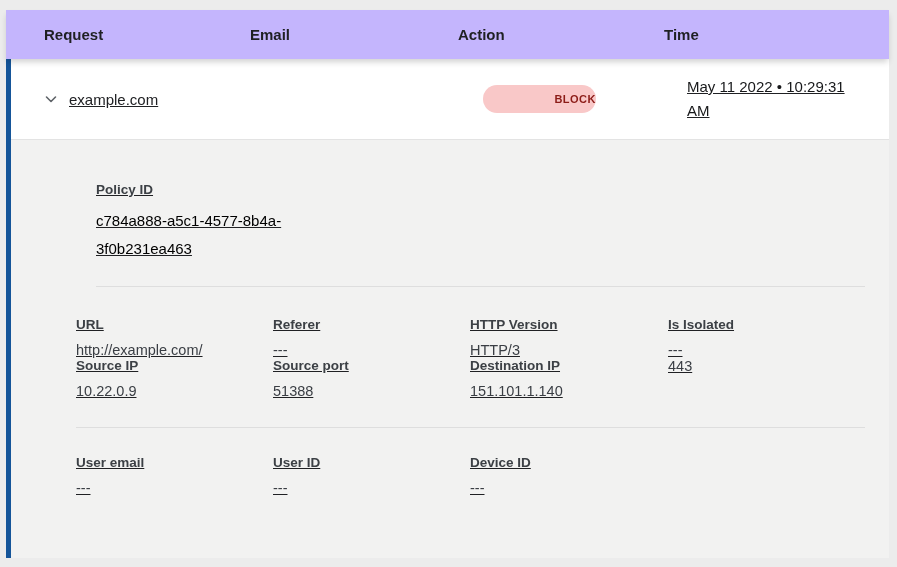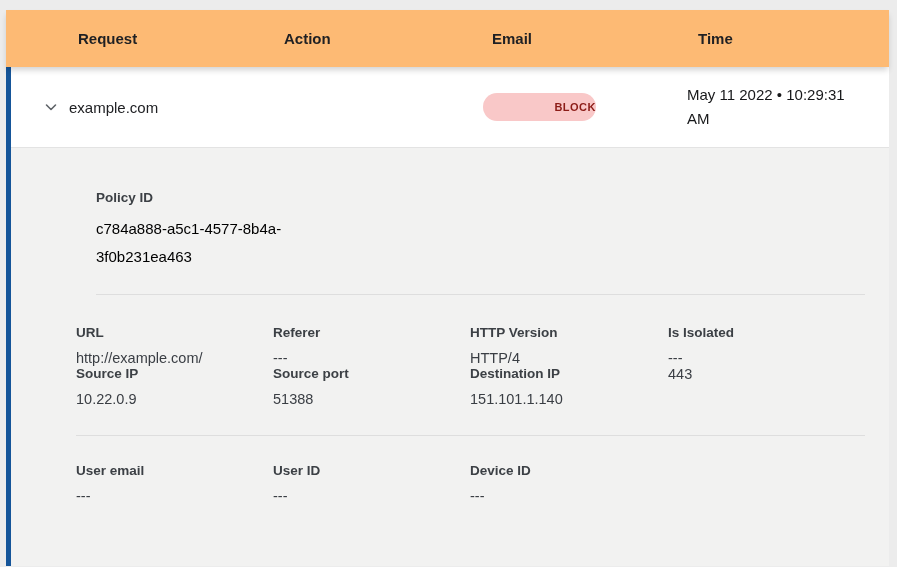--- a/index.html
+++ b/index.html
@@ -7,41 +7,42 @@
     width: 897px; height: 567px;
     background: #ececec;
     font-family: "Liberation Sans", "DejaVu Sans", sans-serif;
     overflow: hidden;
     color: #202124;
   }
   .viewport { padding: 10px 8px 0 6px; }
 
   
   .table-header {
-    background: #fdba74;
-    height: 57px;
+    background: #c4b5fd;
+    height: 49px;
     display: grid;
     grid-template-columns: 206px 208px 206px 1fr;
     align-items: center;
-    padding-left: 72px;
+    padding-left: 38px;
     box-shadow: 0 4px 6px -1px rgba(0,0,0,0.18);
     position: relative;
     z-index: 2;
   }
   .col-label {
     font-size: 15px;
     font-weight: 700;
     color: #1f2023;
   }
 
   
   .expanded-group {
     border-left: 5px solid #155599;
     position: relative;
     z-index: 1;
+    text-decoration: underline;
   }
   .log-row {
     background: #ffffff;
     height: 81px;
     display: grid;
     grid-template-columns: 27px 204px 208px 206px 1fr;
     align-items: center;
     padding-left: 31px;
     border-bottom: 1px solid #e3e3e3;
     cursor: pointer;
@@ -115,22 +116,22 @@
   }
   .fields-row + .fields-row { }
 </style>
 </head>
 <body>
 
 <div class="viewport">
 
   <div class="table-header">
     <div class="col-label">Request</div>
+    <div class="col-label">Email</div>
     <div class="col-label">Action</div>
-    <div class="col-label">Email</div>
     <div class="col-label">Time</div>
   </div>
 
   <div class="expanded-group">
 
     <div class="log-row">
       <div class="chevron-box">
         <span style="display:flex;">
           <svg width="16" height="16" viewBox="0 0 16 16">
             <path d="M3.5 6l4.5 4.5L12.5 6" fill="none" stroke="#5f6368" stroke-width="1.6" stroke-linecap="round" stroke-linejoin="round"></path>
@@ -157,21 +158,21 @@
           <div>
             <div class="field-label">URL</div>
             <div class="field-value">http://example.com/</div>
           </div>
           <div>
             <div class="field-label">Referer</div>
             <div class="field-value">---</div>
           </div>
           <div>
             <div class="field-label">HTTP Version</div>
-            <div class="field-value">HTTP/4</div>
+            <div class="field-value">HTTP/3</div>
           </div>
           <div>
             <div class="field-label">Is Isolated</div>
             <div class="field-value">---</div>
           </div>
         </div>
         <div class="fields-row">
           <div>
             <div class="field-label">Source IP</div>
             <div class="field-value">10.22.0.9</div>

